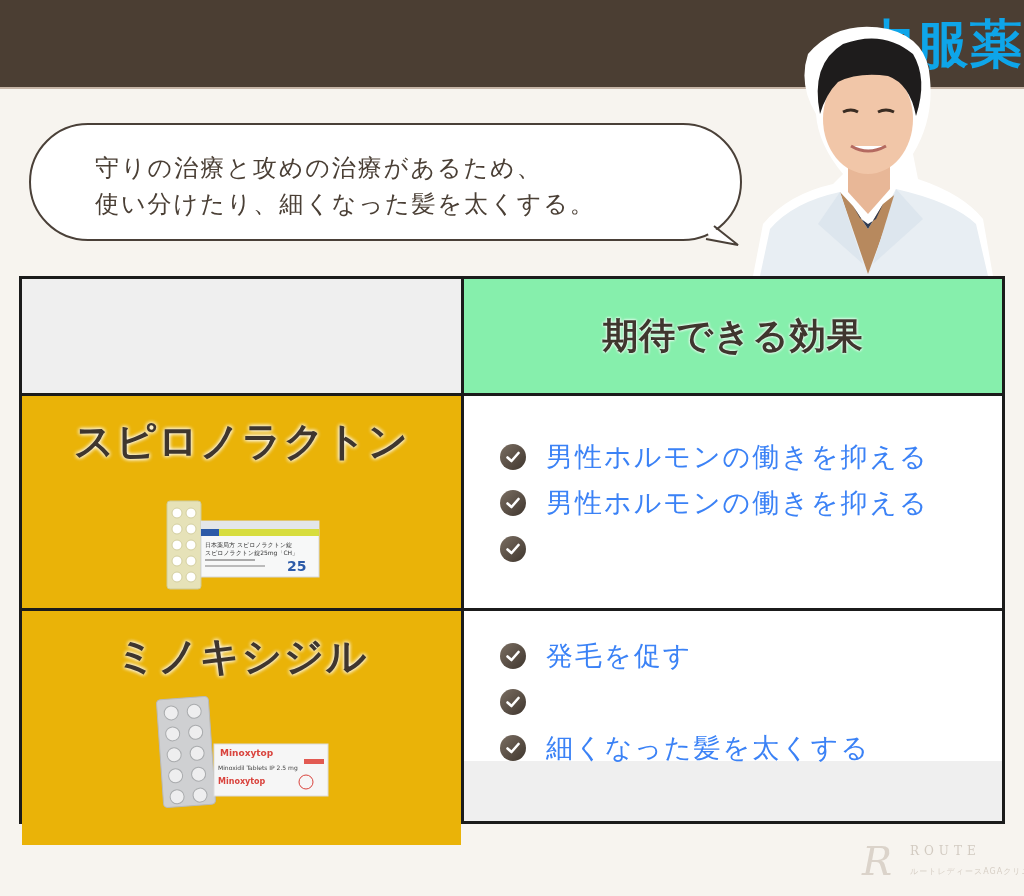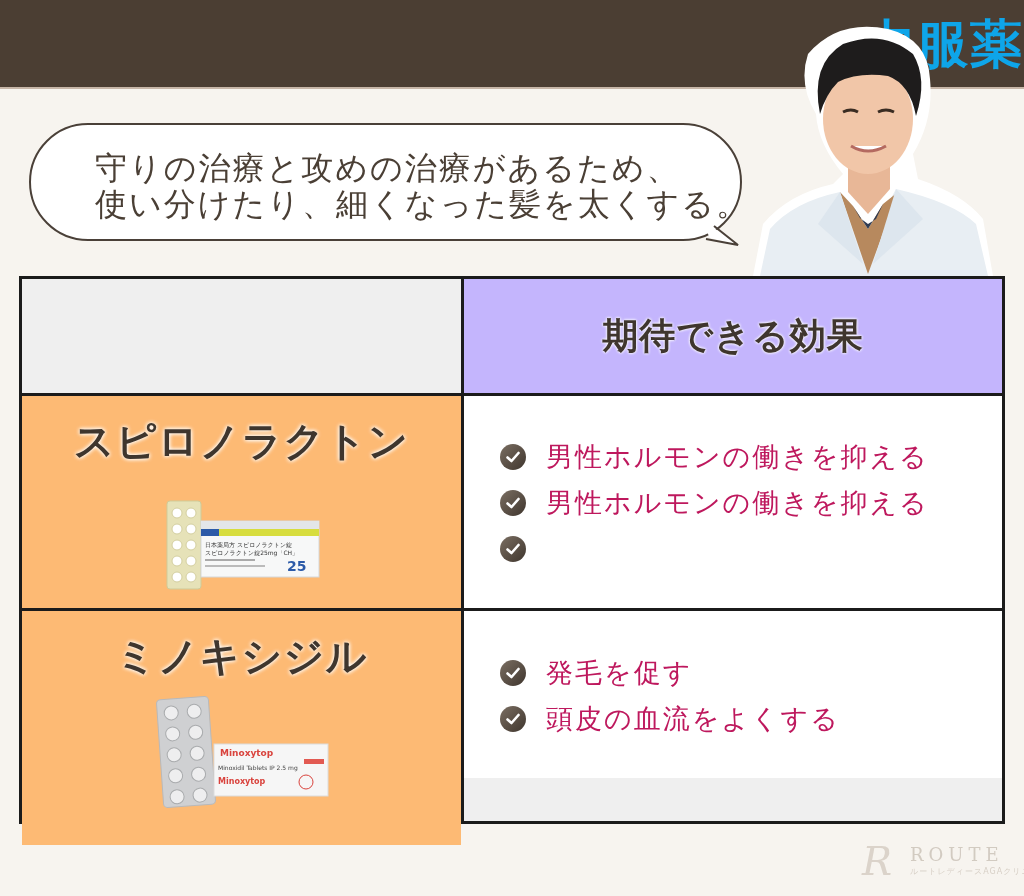--- a/index.html
+++ b/index.html
@@ -28,64 +28,64 @@
     position: absolute; left: 29px; top: 123px; width: 713px; height: 118px;
     background: #ffffff;
     border: 2px solid #4a4038;
     border-radius: 60px;
   }
   .bubble-tail {
     position: absolute; left: 700px; top: 218px; width: 40px; height: 30px;
   }
   .bubble-text {
     position: absolute; left: 95px; top: 150px;
-    font-size: 32px; line-height: 36px; color: #4a3f35;
+    font-size: 24px; line-height: 36px; color: #4a3f35;
     letter-spacing: 2px;
     font-family: Liberation Serif, serif;
   }
   
   .doctor {
     position: absolute; left: 748px; top: 24px; width: 245px; height: 252px;
   }
   
   .table {
     position: absolute; left: 19px; top: 276px; width: 986px; height: 548px;
     border: 3px solid #1b1b1b;
     background: #efefef;
   }
   .vline { position: absolute; left: 439px; top: 0; width: 3px; height: 100%; background: #1b1b1b; }
   .hline { position: absolute; left: 0; width: 100%; height: 3px; background: #1b1b1b; }
   .cell { position: absolute; }
   .cell-header-left { left: 0; top: 0; width: 439px; height: 114px; background: #efefef; }
-  .cell-header-right { left: 442px; top: 0; width: 538px; height: 114px; background: #c4b5fd; display:flex; align-items:center; justify-content:center; }
+  .cell-header-right { left: 442px; top: 0; width: 538px; height: 114px; background: #86efac; display:flex; align-items:center; justify-content:center; }
   .header-effect {
     font-size: 36px; font-weight: bold; color: #3f362e; letter-spacing: 1px;
     text-shadow: 0 0 3px #fff, 0 0 3px #fff;
   }
-  .cell-name { left: 0; width: 439px; background: #fdba74; }
+  .cell-name { left: 0; width: 439px; background: #eab308; }
   .cell-effects { left: 442px; width: 538px; background: #ffffff; }
   .drug-name {
     position: absolute; left: 0; right: 0; top: 18px; text-align: center;
     font-size: 40px; font-weight: bold; color: #3f362e; letter-spacing: 1px;
     text-shadow: 0 0 4px #fff, 0 0 4px #fff;
   }
   .drug-img { position: absolute; }
   .effects-list { position: absolute; left: 36px; list-style: none; }
   .effects-list li { display: flex; align-items: center; height: 46px; }
   .check {
     width: 26px; height: 26px; border-radius: 50%;
     background: linear-gradient(135deg, #7a6e62 0%, #5a4f45 55%, #3f362e 100%);
     display: inline-flex; align-items: center; justify-content: center;
     margin-right: 20px; flex: none;
   }
-  .effect-text { font-size: 27px; color: #be185d; letter-spacing: 2px; }
+  .effect-text { font-size: 27px; color: #3b82f6; letter-spacing: 2px; }
   
   .watermark { position: absolute; left: 862px; top: 838px; width: 150px; height: 48px; opacity: 0.9; }
   .wm-R { position: absolute; left: 0; top: 0; font-family: "DejaVu Serif", serif; font-size: 40px; font-style: italic; color: #d8d0c6; }
-  .wm-brand { position: absolute; left: 48px; top: 6px; font-family: "DejaVu Serif", serif; font-size: 18px; letter-spacing: 5px; color: #cfc7bd; }
+  .wm-brand { position: absolute; left: 48px; top: 6px; font-family: "DejaVu Serif", serif; font-size: 12px; letter-spacing: 5px; color: #cfc7bd; }
   .wm-sub { position: absolute; left: 48px; top: 28px; font-size: 8px; color: #d4ccc2; letter-spacing: 1px; white-space: nowrap; }
 </style>
 </head>
 <body>
 
 <div class="header-bar">
   <div class="header-title">内服薬</div>
 </div>
 
 <div class="bubble"></div>
@@ -205,37 +205,44 @@
       </g>
 
       <rect x="62" y="48" width="114" height="52" fill="#f6f6f6" stroke="#dcdcdc"></rect>
       <text x="68" y="60" font-size="9" font-weight="bold" fill="#d9433d" font-family="DejaVu Sans, sans-serif">Minoxytop</text>
       <rect x="152" y="63" width="20" height="5" fill="#e25a52"></rect>
       <text x="66" y="74" font-size="6" fill="#444" font-family="DejaVu Sans, sans-serif">Minoxidil Tablets IP 2.5 mg</text>
       <text x="66" y="88" font-size="8" font-weight="bold" fill="#d9433d" font-family="DejaVu Sans, sans-serif">Minoxytop</text>
       <circle cx="154" cy="86" r="7" fill="none" stroke="#d9433d" stroke-width="1"></circle>
     </svg>
   </div>
-  <div class="cell cell-effects" style="top:332px; height:167px;">
+  <div class="cell cell-effects" style="top:315px; height:167px;">
     <ul class="effects-list" style="top:39px;">
       <li>
         <span class="check">
           <svg width="14" height="12" viewBox="0 0 14 12">
               <path d="M1.5 6.5 L5.5 10 L12.5 2" stroke="#fff" stroke-width="2.6" fill="none" stroke-linecap="round" stroke-linejoin="round"></path>
             </svg>
         </span>
         <span class="effect-text">発毛を促す</span>
       </li>
       <li>
         <span class="check">
           <svg width="14" height="12" viewBox="0 0 14 12">
               <path d="M1.5 6.5 L5.5 10 L12.5 2" stroke="#fff" stroke-width="2.6" fill="none" stroke-linecap="round" stroke-linejoin="round"></path>
             </svg>
         </span>
-        <span class="effect-text">頭皮の血流をよくする</span>
+      </li>
+      <li>
+        <span class="check">
+          <svg width="14" height="12" viewBox="0 0 14 12">
+              <path d="M1.5 6.5 L5.5 10 L12.5 2" stroke="#fff" stroke-width="2.6" fill="none" stroke-linecap="round" stroke-linejoin="round"></path>
+            </svg>
+        </span>
+        <span class="effect-text">細くなった髪を太くする</span>
       </li>
     </ul>
   </div>
 
   <div class="vline"></div>
   <div class="hline" style="top:114px;"></div>
   <div class="hline" style="top:329px;"></div>
 </div>
 
 <div class="watermark">

